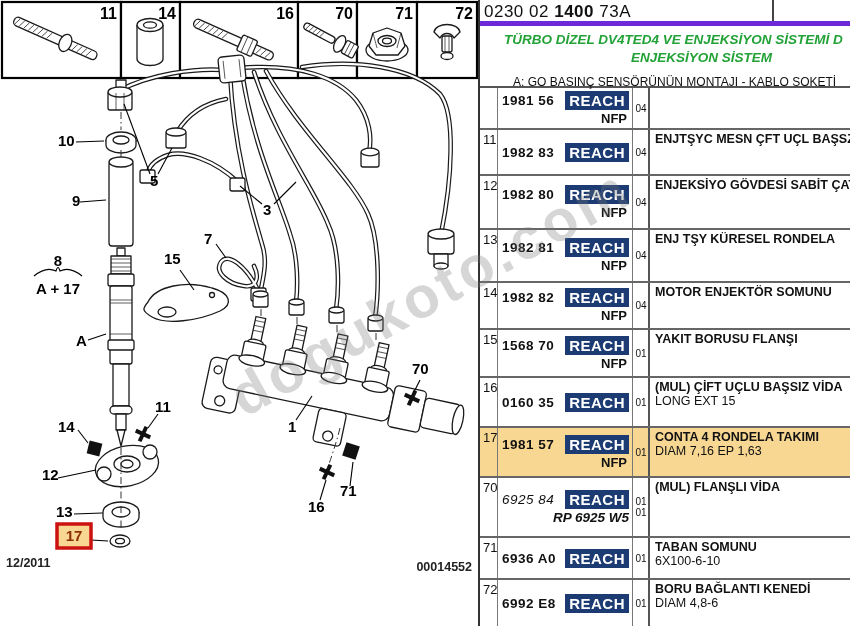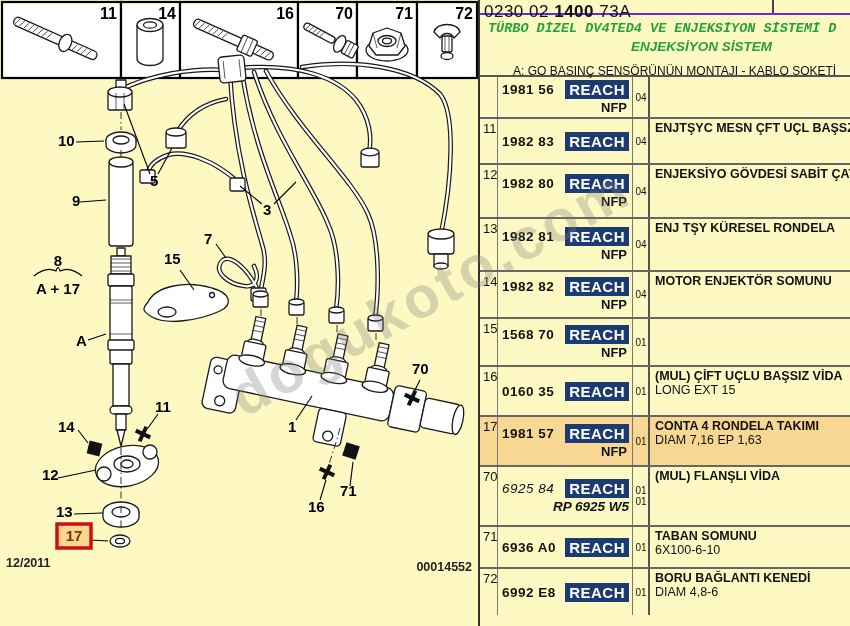--- a/index.html
+++ b/index.html
@@ -1,16 +1,16 @@
 <!DOCTYPE html>
 <html><head>
 <meta charset="utf-8">
 <style>
   html,body{margin:0;padding:0;background:#e8e8e8;}
-  .page{position:relative;width:850px;height:626px;background:#fef9c3;overflow:hidden;
+  .page{position:relative;width:850px;height:626px;background:#ffffff;overflow:hidden;
         font-family:"Liberation Sans",sans-serif;color:#111;}
   
   .diagram{position:absolute;left:0;top:0;width:478px;height:626px;}
   svg text{font-family:"Liberation Sans",sans-serif;}
   .shape{fill:#fff;stroke:#1a1a1a;stroke-width:1.3;stroke-linejoin:round;}
   .box{fill:#fff;stroke:#000;stroke-width:2.2;}
   .hatch{stroke:#1a1a1a;stroke-width:.7;fill:none;}
   .tube-o{fill:none;stroke:#1a1a1a;stroke-width:4.6;stroke-linecap:round;}
   .tube-i{fill:none;stroke:#fff;stroke-width:2.2;stroke-linecap:round;}
   .dash{fill:none;stroke:#333;stroke-width:1;stroke-dasharray:7 3 1.5 3;}
@@ -19,28 +19,28 @@
   .lbl-s{font-weight:bold;font-size:16px;fill:#000;}
   .cross{stroke:#111;stroke-width:4;fill:none;}
   .foot{font-weight:bold;font-size:12.5px;fill:#222;}
   
   .watermark{position:absolute;left:110px;top:258px;width:640px;text-align:center;
         transform:rotate(-29deg);font-size:58px;font-weight:bold;letter-spacing:4px;
         color:rgba(120,120,120,0.30);z-index:6;pointer-events:none;white-space:nowrap;}
   
   .panel{position:absolute;left:478px;top:0;width:372px;height:626px;
          border-left:2px solid #333;box-sizing:border-box;background:transparent;}
-  .codebar{position:relative;height:15px;border-bottom:2px solid #6d28d9;box-sizing:border-box;text-align:right;}
+  .codebar{position:relative;height:26px;border-bottom:5px solid #6d28d9;box-sizing:border-box;text-align:right;}
   .code{position:absolute;left:4px;top:2px;font-size:17px;letter-spacing:.5px;white-space:nowrap;}
   .code b{font-weight:bold;}
   .codebar .vdiv{position:absolute;left:292px;top:0;bottom:0;width:2px;background:#444;}
   .titleblock{position:relative;height:62px;border-bottom:2px solid #555;box-sizing:border-box;}
   .gline{position:absolute;white-space:nowrap;font-style:italic;font-weight:bold;
          font-size:13.5px;color:#23A238;}
-  .g1{left:8px;top:6px;font-family:Liberation Mono, monospace;}
+  .g1{left:24px;top:6px;}
   .g2{left:151px;top:24px;text-align:center;}
   .bline{position:absolute;left:33px;top:49px;white-space:nowrap;font-size:12px;color:#111;}
   
   .rows{position:relative;}
   .prow{display:grid;grid-template-columns:18px 134px 18px 1fr;border-bottom:2px solid #666;
         box-sizing:border-box;}
   .prow:nth-child(1){height:42px}  .prow:nth-child(2){height:46px}
   .prow:nth-child(3){height:54px}  .prow:nth-child(4){height:53px}
   .prow:nth-child(5){height:47px}  .prow:nth-child(6){height:48px}
   .prow:nth-child(7){height:50px}  .prow:nth-child(8){height:50px}
@@ -463,20 +463,24 @@
         <span class="part-num">1568 70</span>
         <span class="reach">REACH</span>
       </div>
 
       <div class="nfp">NFP</div>
     </div>
     <div class="qtycell">
       <span>01</span>
 
     </div>
+    <div class="desccell">
+      <div class="d1">YAKIT BORUSU FLANŞI</div>
+
+    </div>
   </div>
 
   <div class="prow">
     <div class="numcell">16</div>
     <div class="partcell">
       <div class="part-line">
         <span class="part-num">0160 35</span>
         <span class="reach">REACH</span>
       </div>
 

